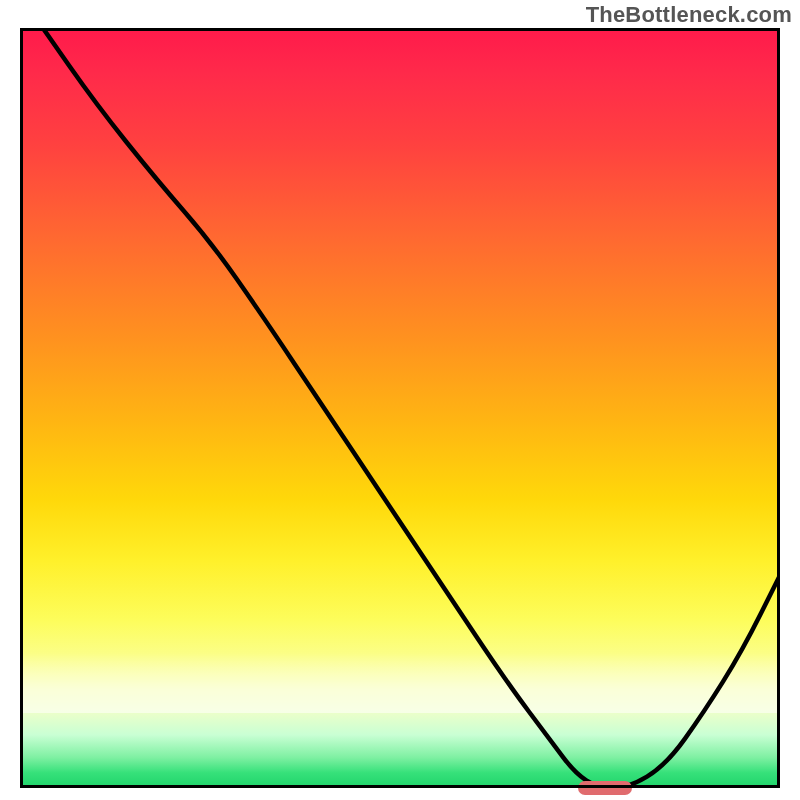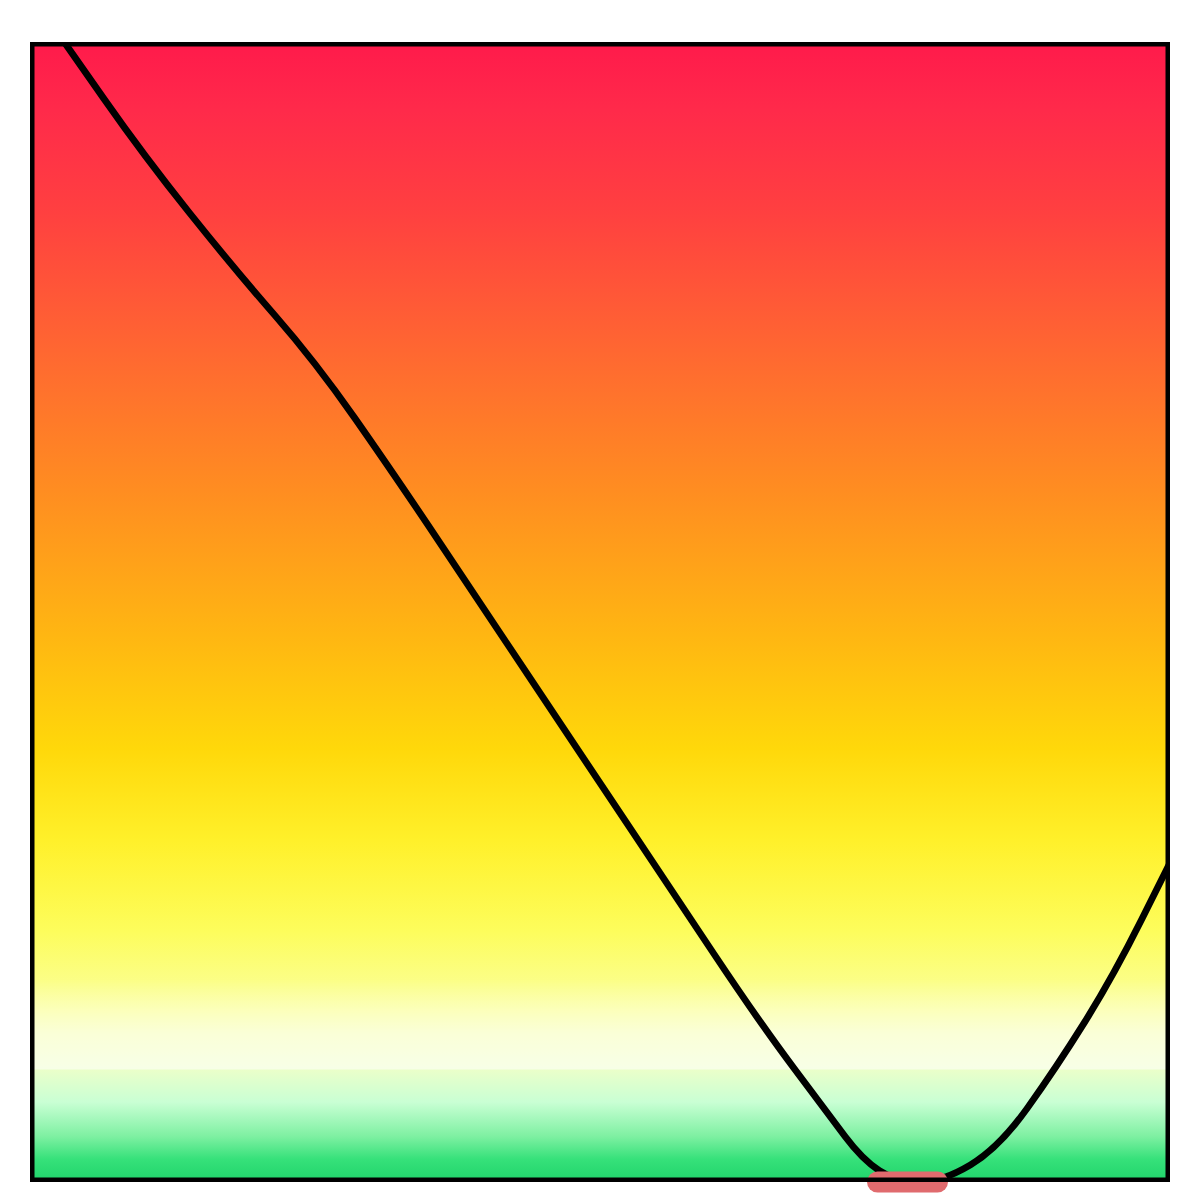--- a/index.html
+++ b/index.html
@@ -81,20 +81,21 @@
     border: 3px solid #000;
     box-sizing: border-box;
     pointer-events: none;
   }
 </style>
 </head>
 <body>
 
 <div class="container">
 
+  <div class="watermark">TheBottleneck.com</div>
 
   <div class="plot">
     <div class="gradient"></div>
     <div class="pale-band"></div>
 
     <svg class="curve" viewBox="0 0 760 760" preserveAspectRatio="none">
       <path fill="none" stroke="#000" stroke-width="4.5" stroke-linecap="round" stroke-linejoin="round" d="M 22.8 0.0 Q 22.8 0.0 49.4 38.0 Q 76.0 76.0 106.4 114.0 Q 136.8 152.0 163.4 182.4 Q 190.0 212.8 216.6 250.8 Q 243.2 288.8 273.6 334.4 Q 304.0 380.0 334.4 425.6 Q 364.8 471.2 395.2 516.8 Q 425.6 562.4 456.0 608.0 Q 486.4 653.6 509.2 684.0 Q 532.0 714.4 543.4 729.6 Q 554.8 744.8 566.2 752.4 Q 577.6 760.0 592.8 760.0 Q 608.0 760.0 627.0 748.6 Q 646.0 737.2 665.0 710.6 Q 684.0 684.0 703.0 653.6 Q 722.0 623.2 741.0 585.2 T 760.0 547.2"></path>
     </svg>
 
     <div class="marker" style="left:585.2px;top:760px;background:#e06b6e"></div>

